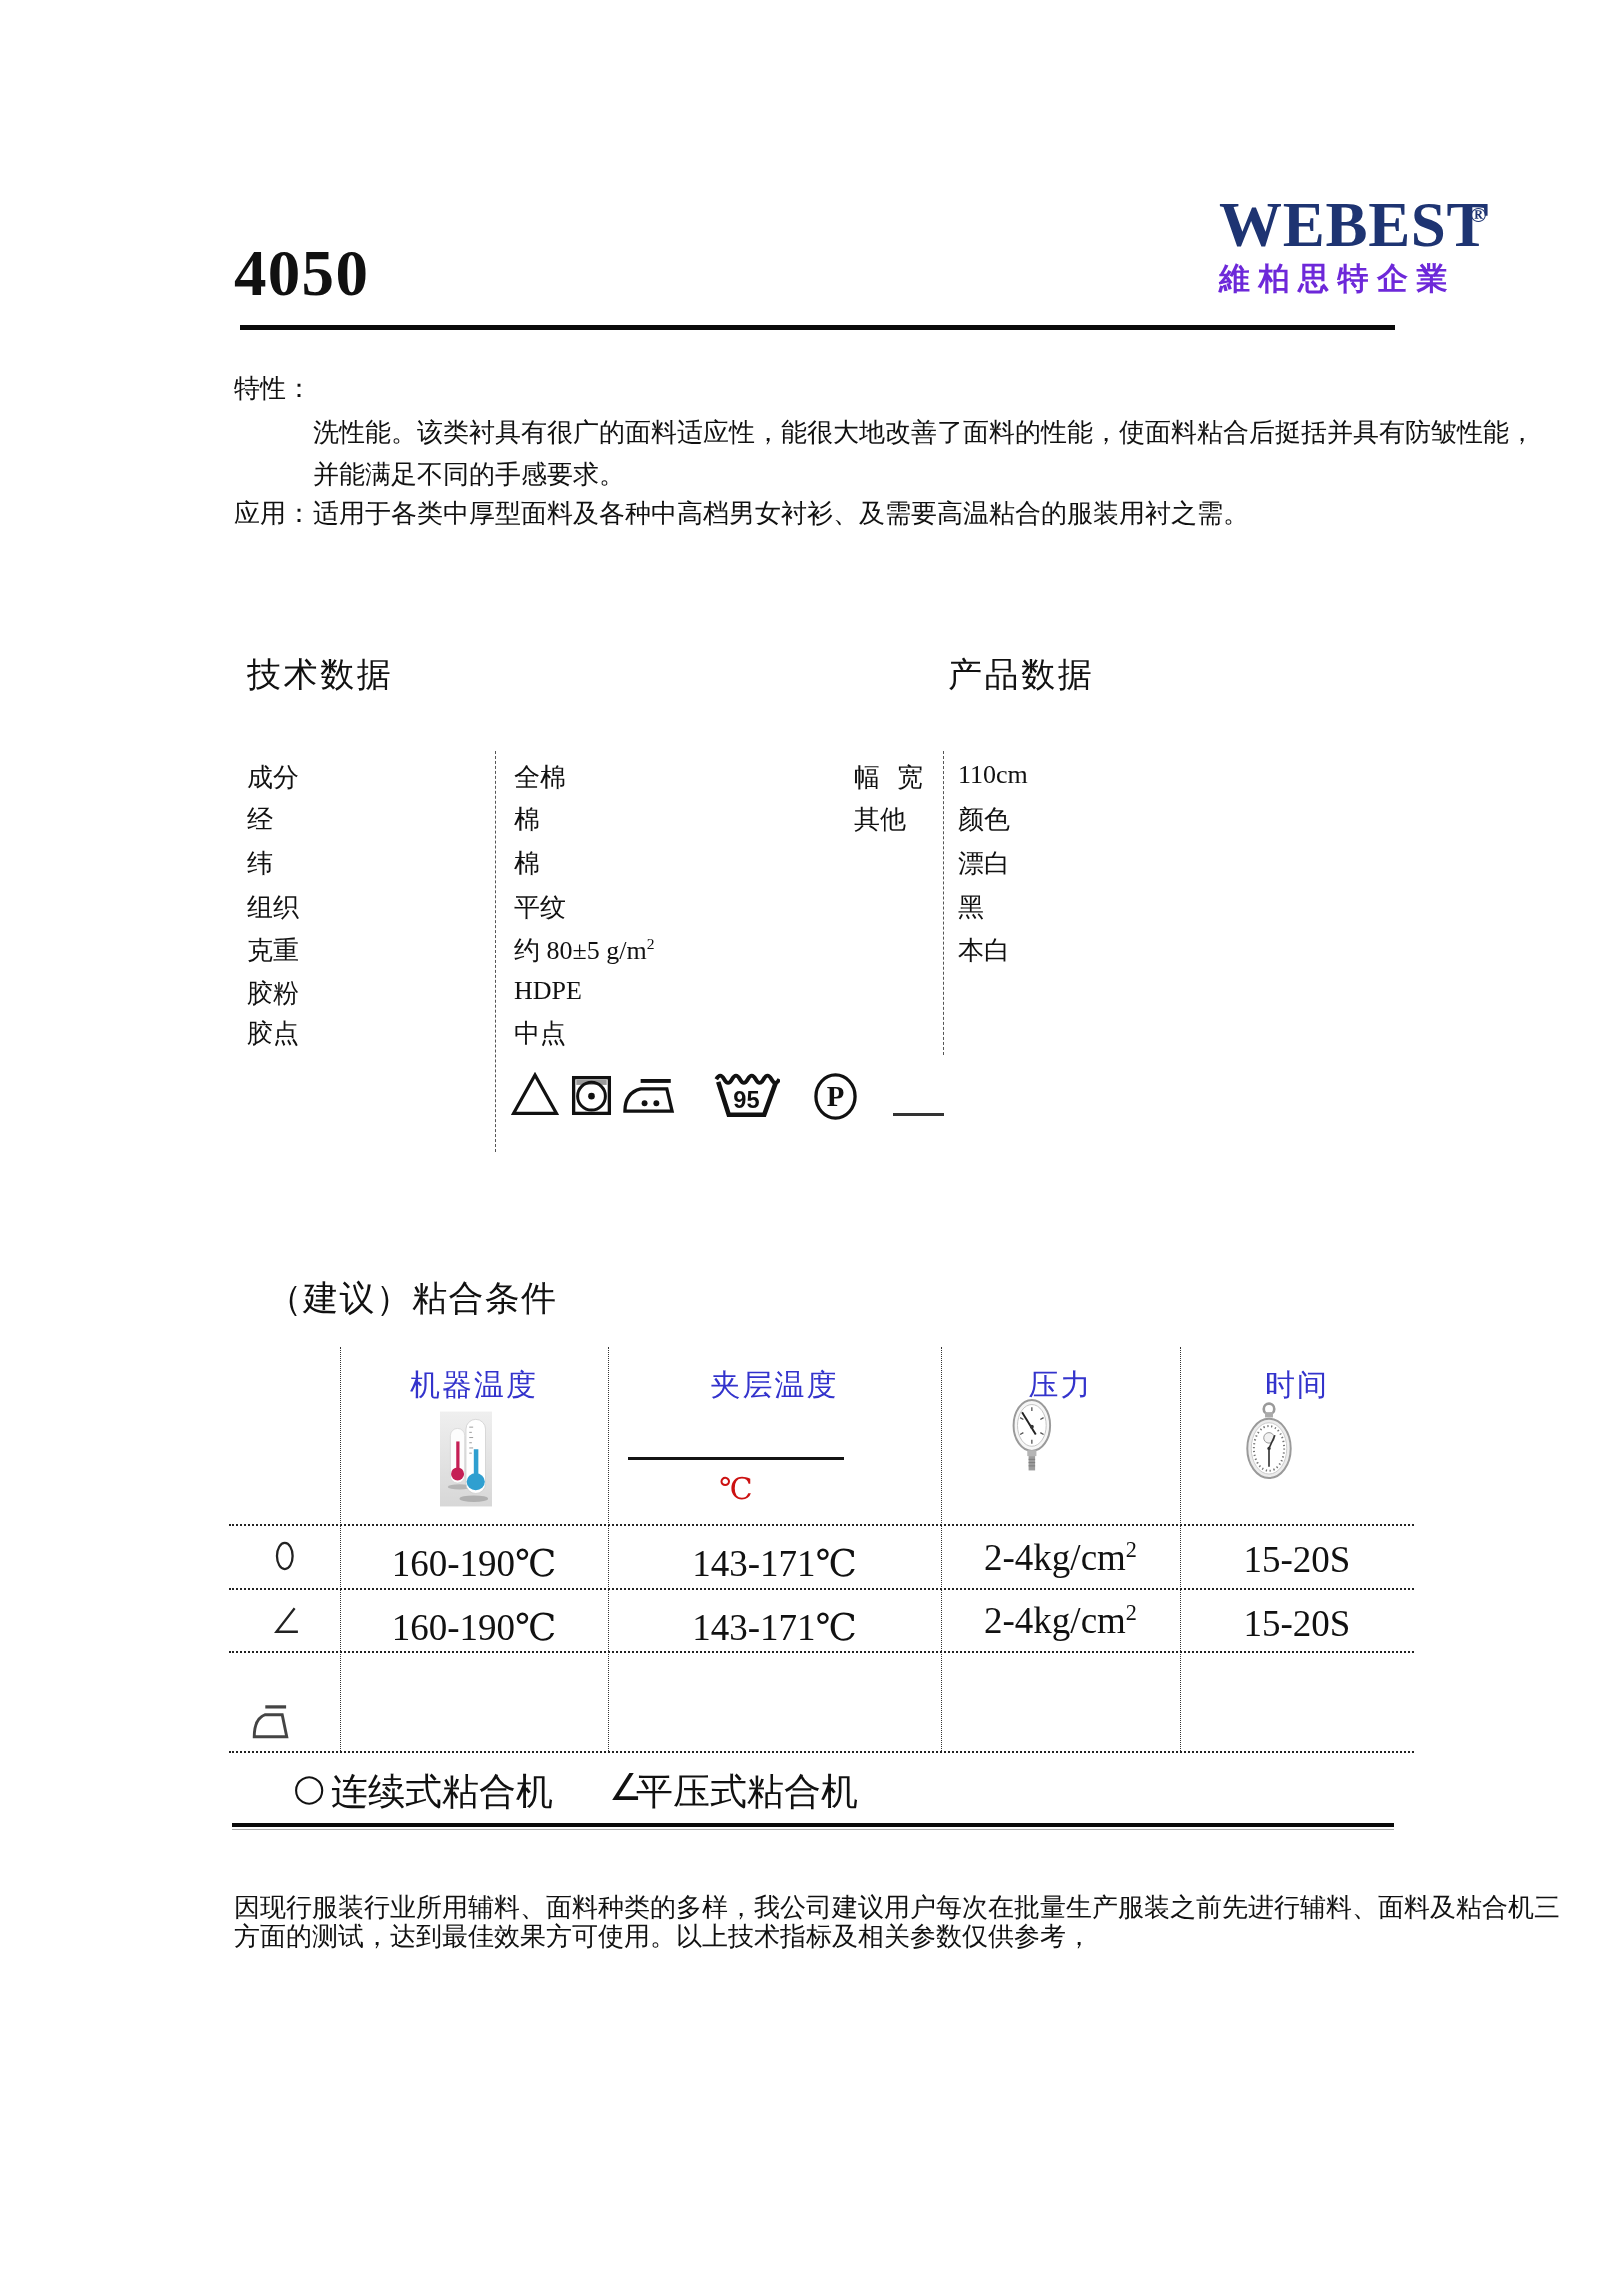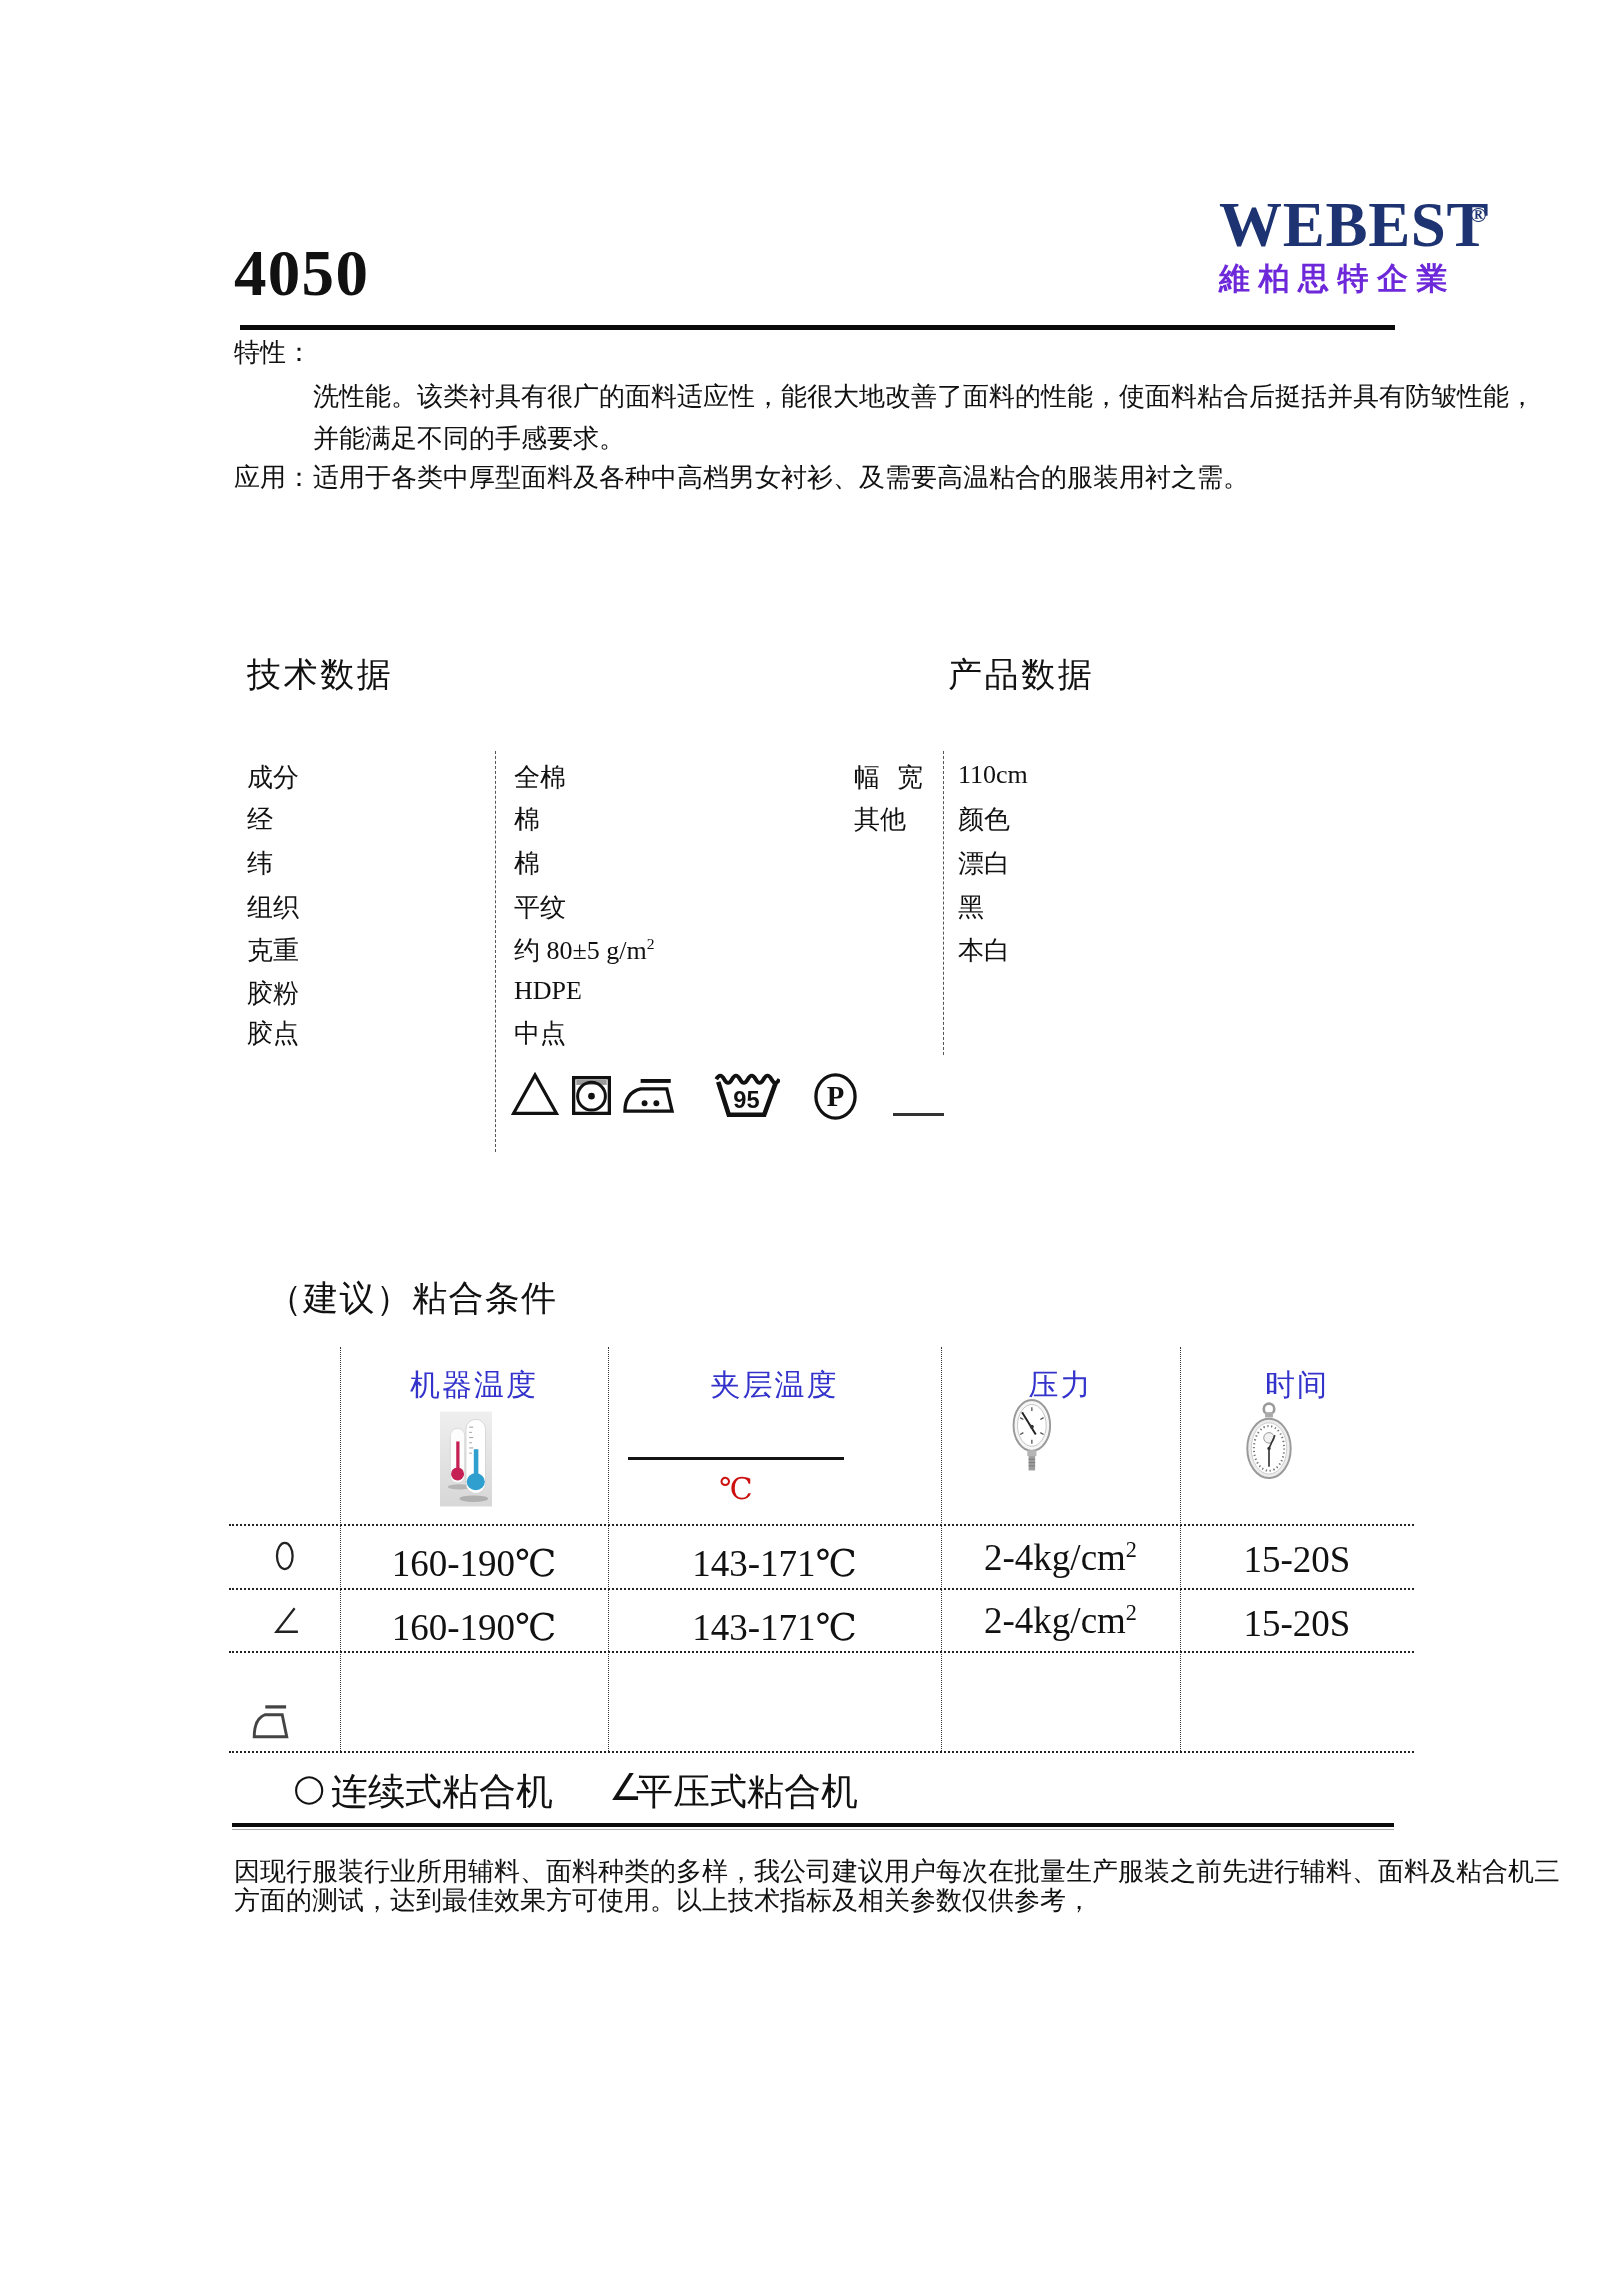--- a/index.html
+++ b/index.html
@@ -10,21 +10,21 @@
   }
   .abs{position:absolute;white-space:nowrap;}
   
   .product-code{font-size:65px;font-weight:bold;letter-spacing:1.3px;}
   .brand{font-size:63px;font-weight:bold;color:#1e3472;letter-spacing:0.7px;}
   .brand-reg{font-size:22px;font-weight:bold;color:#1e3472;}
   .company{font-size:31px;font-weight:bold;color:#6d28d9;letter-spacing:8.5px;font-family:"Liberation Sans","DejaVu Sans",sans-serif;}
   .rule-thick{background:#0a0a0a;}
   .rule-echo{background:#aaaaaa;}
   
-  .body-text{font-size:26px;line-height:30px;}
+  .body-text{font-size:26px;line-height:30px;margin-top:36px;}
   
   .section-title{font-size:34px;letter-spacing:2.6px;}
   .bonding-title{font-size:35px;letter-spacing:1.3px;}
   
   .vline-dash{border-left:1.3px dashed #555;width:0;}
   .vline-dot{border-left:1.3px dotted #333;width:0;}
   .hline-dot{border-top:2px dotted #222;height:0;}
   .cell-center{text-align:center;}
   .t40{font-size:26px;}
   .t42{font-size:37px;}

